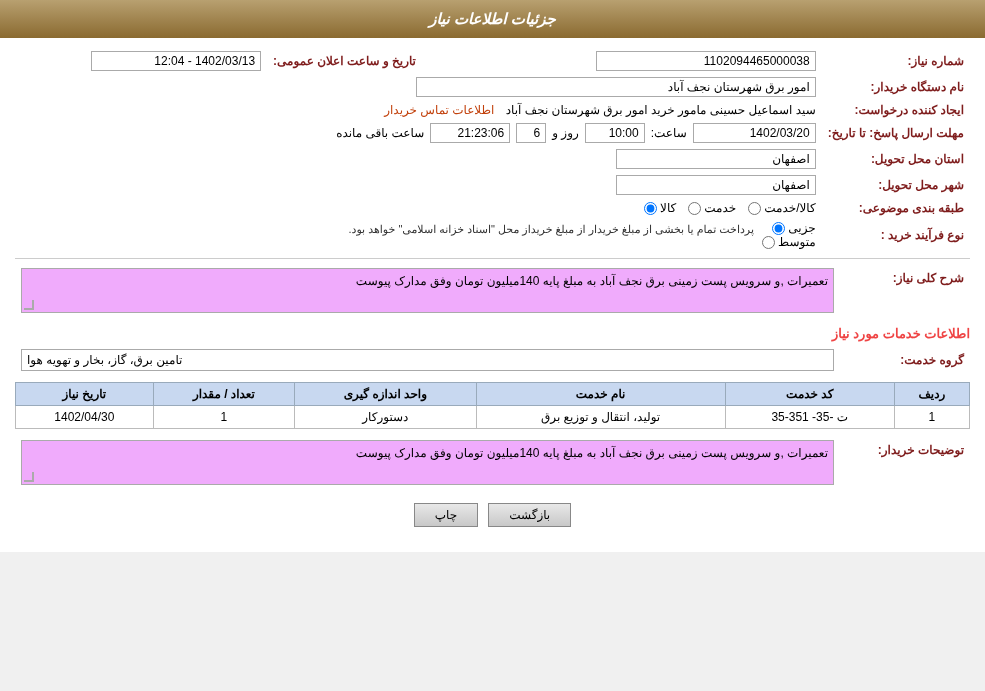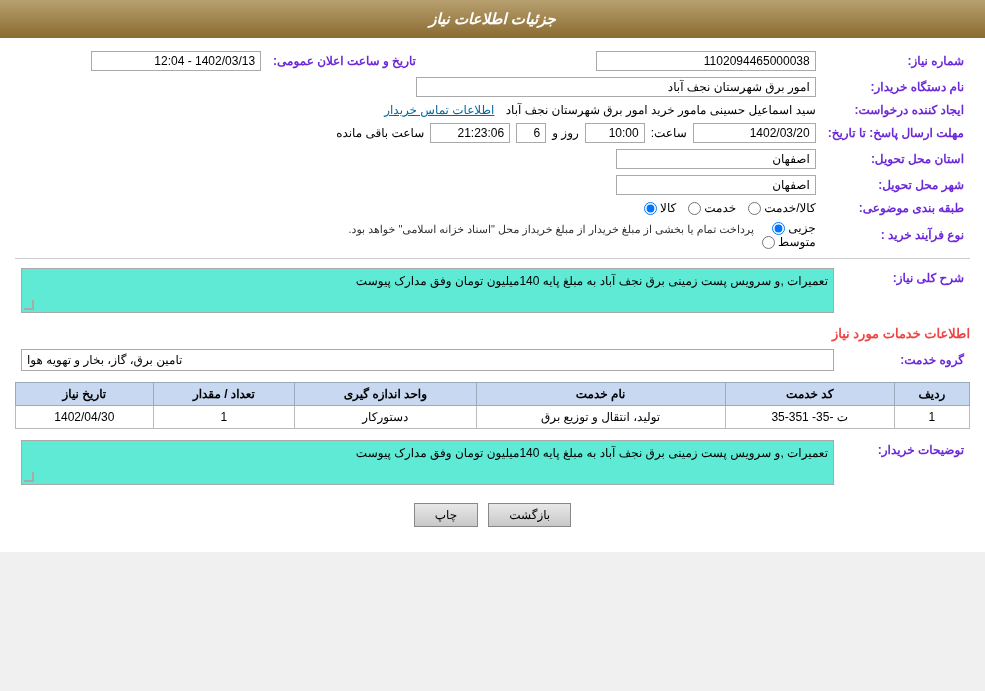--- a/index.html
+++ b/index.html
@@ -40,58 +40,57 @@
       margin-bottom: 6px;
     }
     .info-table td {
       padding: 3px 6px;
       vertical-align: middle;
       font-size: 12px;
     }
     .label-cell {
       text-align: right;
       white-space: nowrap;
-      color: #6d28d9;
+      color: #7f1d1d;
       font-weight: bold;
       width: 130px;
     }
     .value-box {
       border: 1px solid #aaa;
       background: #fff;
       padding: 2px 5px;
       min-height: 20px;
       display: inline-block;
       text-align: right;
       direction: rtl;
     }
     .value-box-medium {
       width: 220px;
     }
     .value-box-date {
       width: 123px;
     }
     .link-text {
-      color: #0369a1;
-      text-decoration: underline;
+      color: #c2410c;
       cursor: pointer;
     }
     .radio-group {
       display: flex;
       gap: 12px;
       align-items: center;
       direction: rtl;
     }
     .radio-item {
       display: flex;
       align-items: center;
       gap: 3px;
     }
     .description-box {
       border: 1px solid #aaa;
-      background: #5eead4;
+      background: #f0abfc;
       padding: 5px;
       width: 100%;
       min-height: 45px;
       text-align: right;
       direction: rtl;
       font-size: 12px;
       position: relative;
     }
     .description-box .resize-handle {
       position: absolute;

